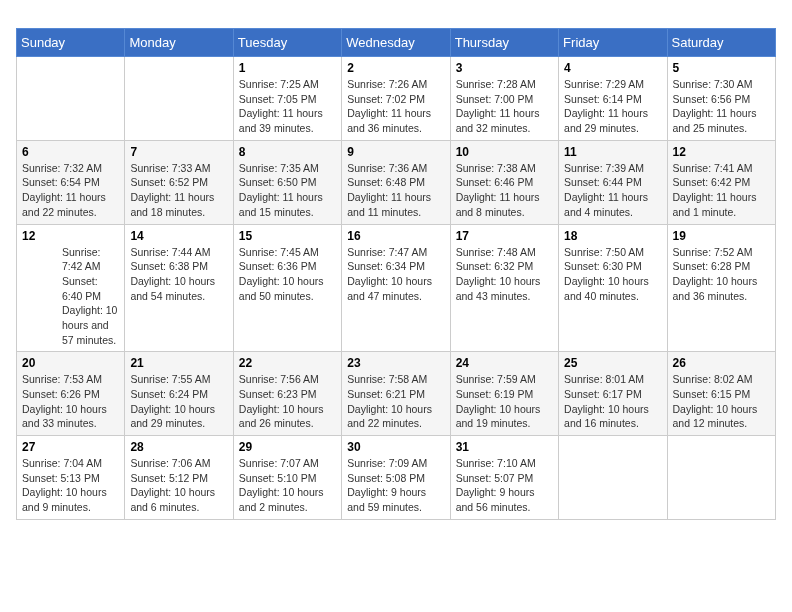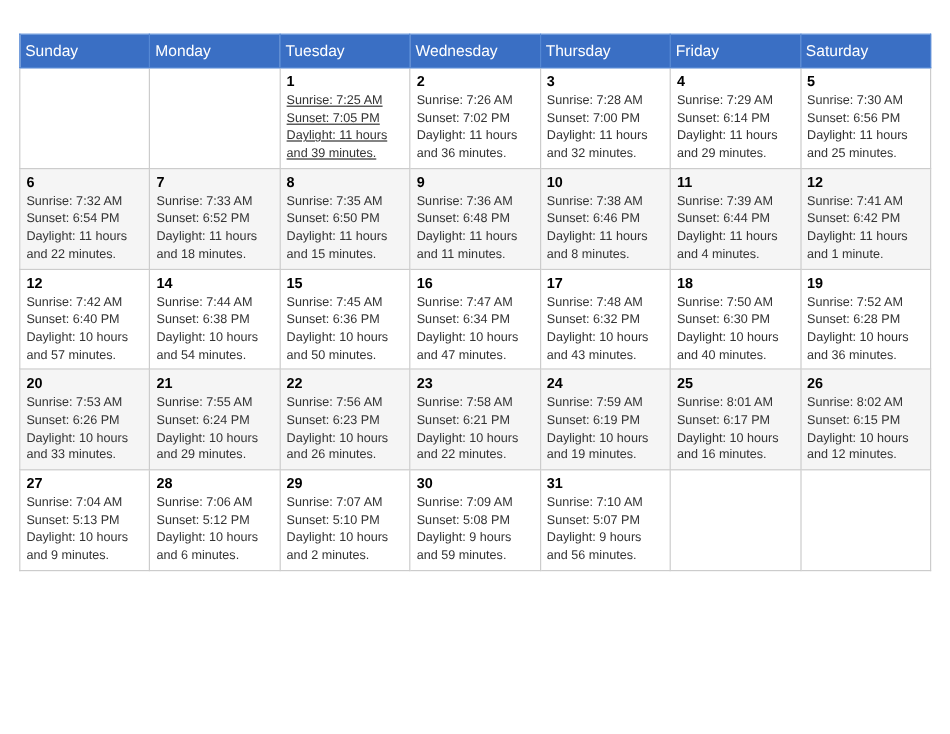--- a/index.html
+++ b/index.html
@@ -101,21 +101,21 @@
         <th>Friday</th>
         <th>Saturday</th>
       </tr>
   </thead>
   <tbody id="calendar-body">
   <tr>
         <td class="empty"></td>
         <td class="empty"></td>
         <td>
           <span class="day-num">1</span>
-          <div class="day-info" style="white-space: pre-line; text-decoration: underline;">Sunrise: 7:25 AM
+          <div class="day-info" style="white-space: pre-line;">Sunrise: 7:25 AM
 Sunset: 7:05 PM
 Daylight: 11 hours and 39 minutes.</div>
         </td>
         <td>
           <span class="day-num">2</span>
           <div class="day-info" style="white-space: pre-line;">Sunrise: 7:26 AM
 Sunset: 7:02 PM
 Daylight: 11 hours and 36 minutes.</div>
         </td>
         <td>
@@ -177,21 +177,21 @@
         <td>
           <span class="day-num">12</span>
           <div class="day-info" style="white-space: pre-line;">Sunrise: 7:41 AM
 Sunset: 6:42 PM
 Daylight: 11 hours and 1 minute.</div>
         </td>
       </tr>
       <tr>
         <td>
           <span class="day-num">12</span>
-          <div class="day-info" style="white-space: pre-line;">Sunrise: 7:42 AM
+          <div class="day-info" style="white-space: pre-line; margin-left: 40px;">Sunrise: 7:42 AM
 Sunset: 6:40 PM
 Daylight: 10 hours and 57 minutes.</div>
         </td>
         <td>
           <span class="day-num">14</span>
           <div class="day-info" style="white-space: pre-line;">Sunrise: 7:44 AM
 Sunset: 6:38 PM
 Daylight: 10 hours and 54 minutes.</div>
         </td>
         <td>

